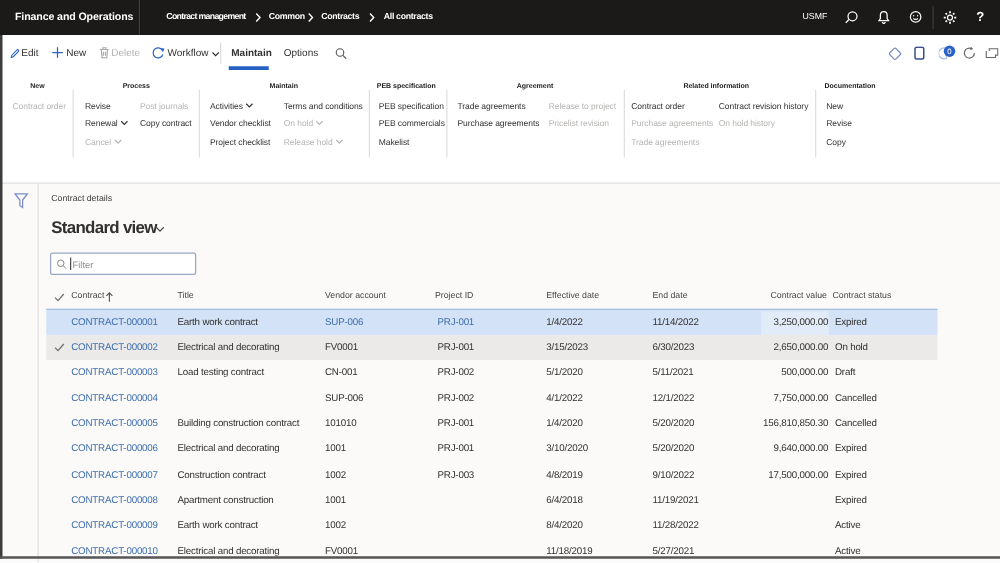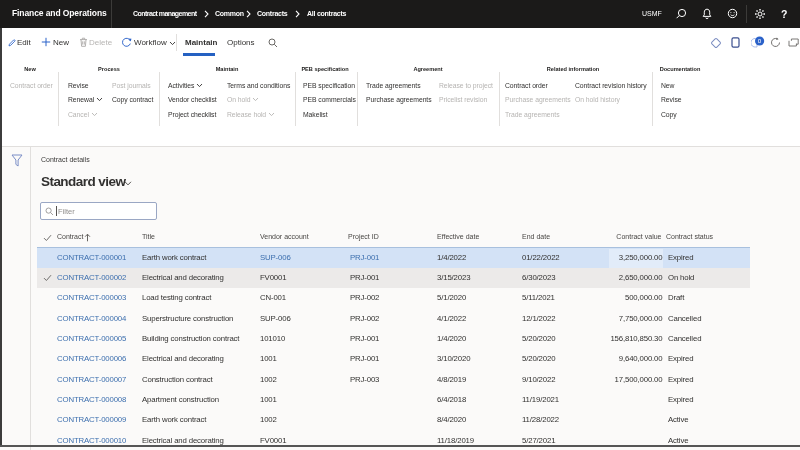--- a/index.html
+++ b/index.html
@@ -248,21 +248,21 @@
   <span class="hc" style="left:629px">Contract status</span>
 </div>
 
 <div class="row" style="top:247.4px;background:#d3e2f6;border-top:1px solid #a8c0de;height:20.4px">
   <span class="a" style="left:572px;top:1px;width:54px;height:19px;background:rgba(255,255,255,.35)"></span>
   <span class="c1 lnk">CONTRACT-000001</span>
       <span class="c2">Earth work contract</span>
       <span class="c3 lnk">SUP-006</span>
       <span class="c4 lnk">PRJ-001</span>
       <span class="c5">1/4/2022</span>
-      <span class="c6">01/22/2022</span>
+      <span class="c6">11/14/2022</span>
       <span class="c7">3,250,000.00</span>
       <span class="c8">Expired</span>
 </div>
 <div class="row" style="top:267.8px;background:#eceae9">
   <svg style="position:absolute;left:6px;top:6px" width="9" height="8" viewBox="0 0 9 8">
         <path d="M1 4.1 L3.4 6.5 L8 1.2" stroke="#6f6d6b" fill="none" stroke-width="1"></path>
       </svg>
   <span class="c1 lnk">CONTRACT-000002</span>
       <span class="c2">Electrical and decorating</span>
       <span class="c3">FV0001</span>
@@ -277,21 +277,20 @@
       <span class="c2">Load testing contract</span>
       <span class="c3">CN-001</span>
       <span class="c4">PRJ-002</span>
       <span class="c5">5/1/2020</span>
       <span class="c6">5/11/2021</span>
       <span class="c7">500,000.00</span>
       <span class="c8">Draft</span>
 </div>
 <div class="row" style="top:308.5px">
   <span class="c1 lnk">CONTRACT-000004</span>
-      <span class="c2">Superstructure construction</span>
       <span class="c3">SUP-006</span>
       <span class="c4">PRJ-002</span>
       <span class="c5">4/1/2022</span>
       <span class="c6">12/1/2022</span>
       <span class="c7">7,750,000.00</span>
       <span class="c8">Cancelled</span>
 </div>
 <div class="row" style="top:328.9px">
   <span class="c1 lnk">CONTRACT-000005</span>
       <span class="c2">Building construction contract</span>

